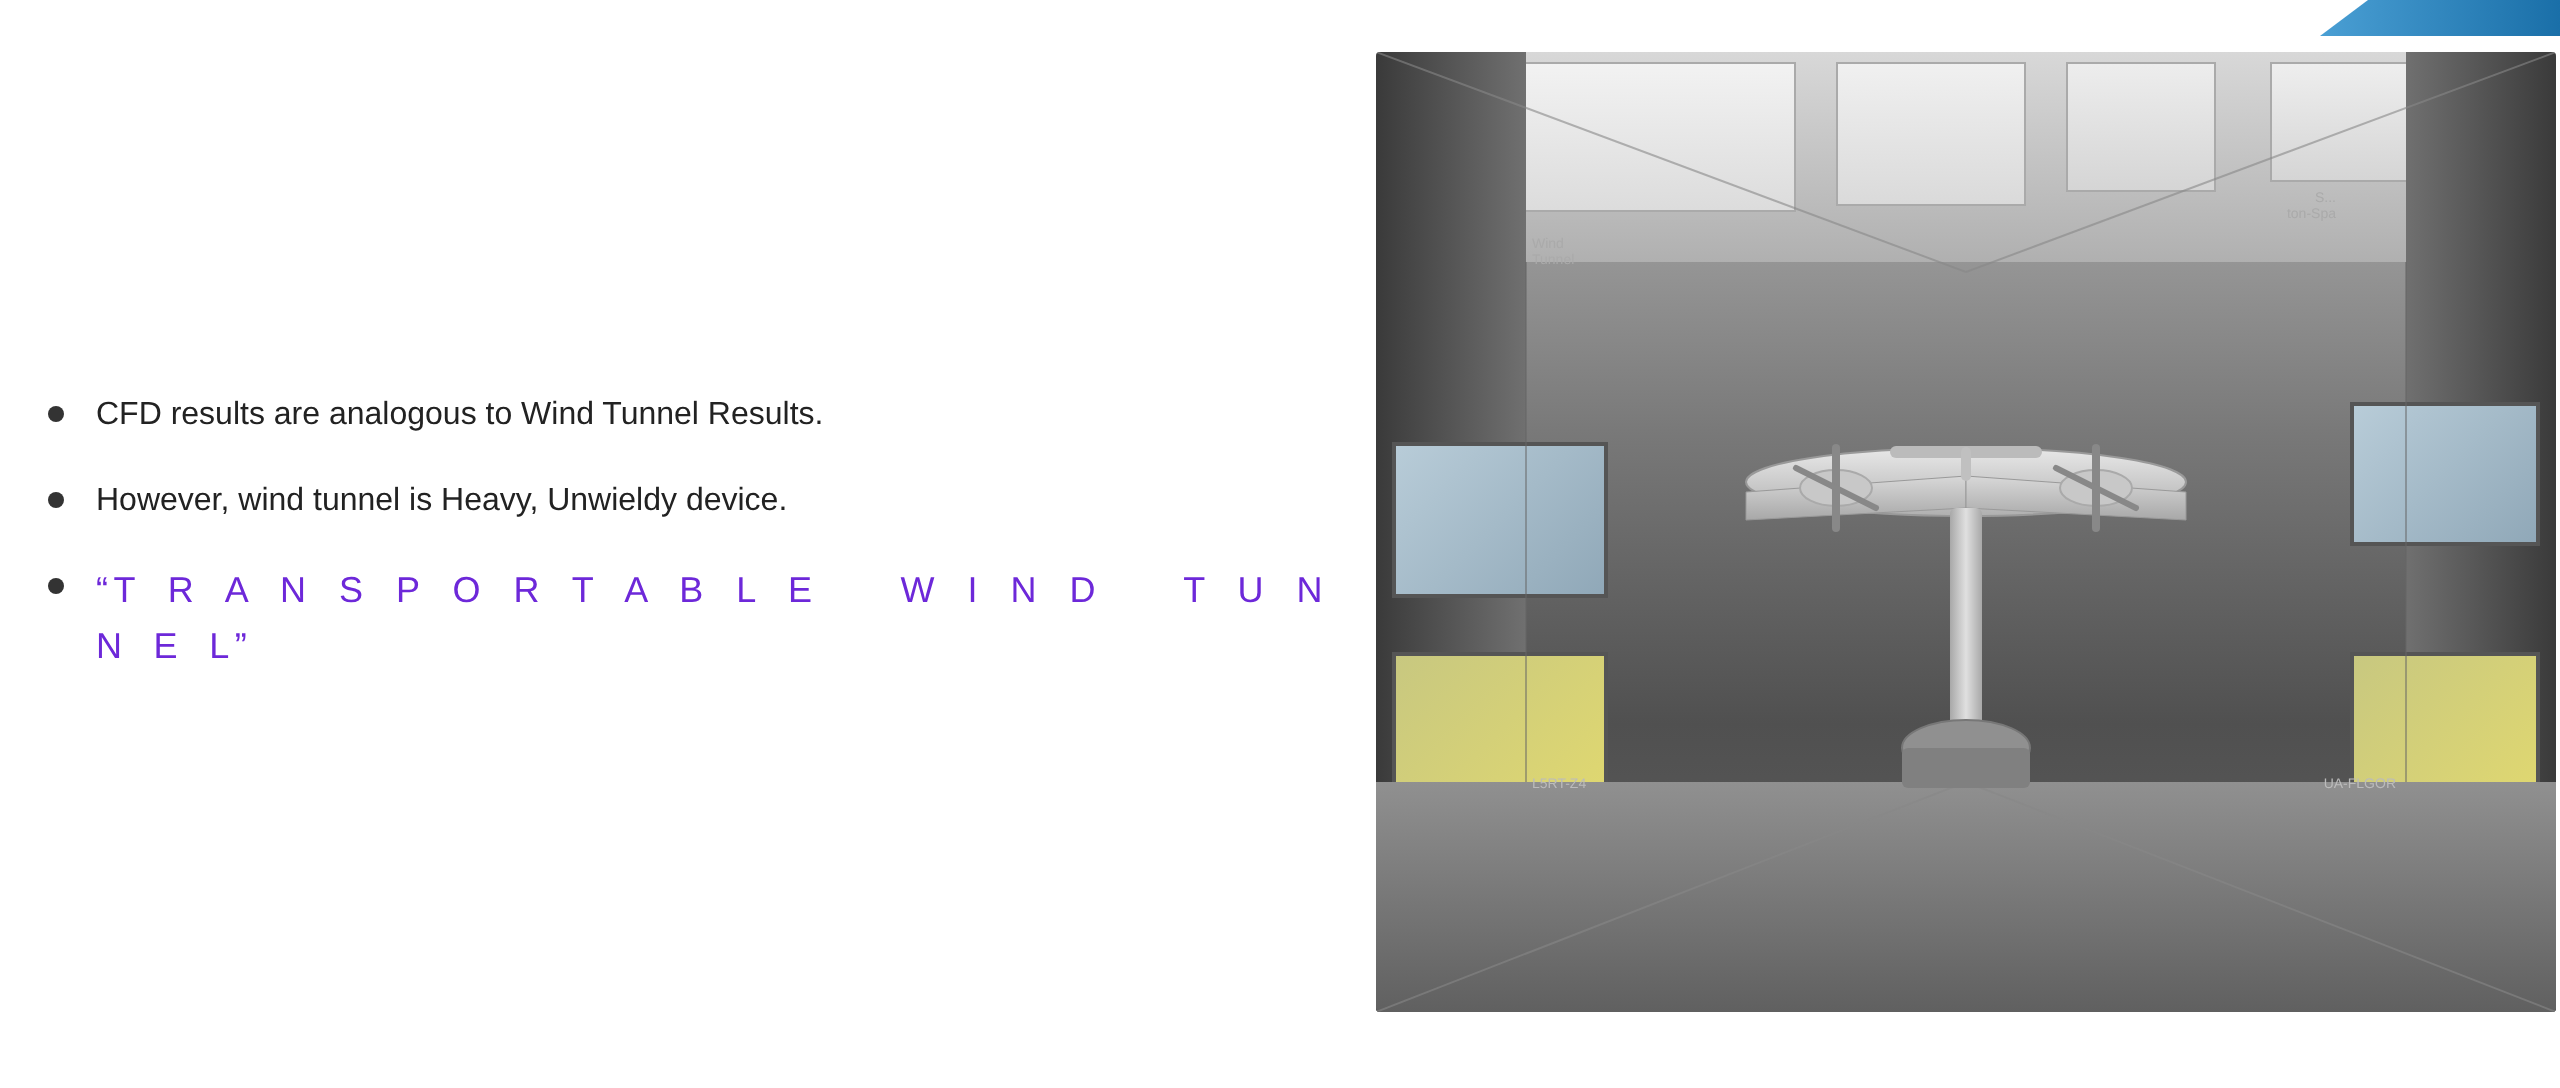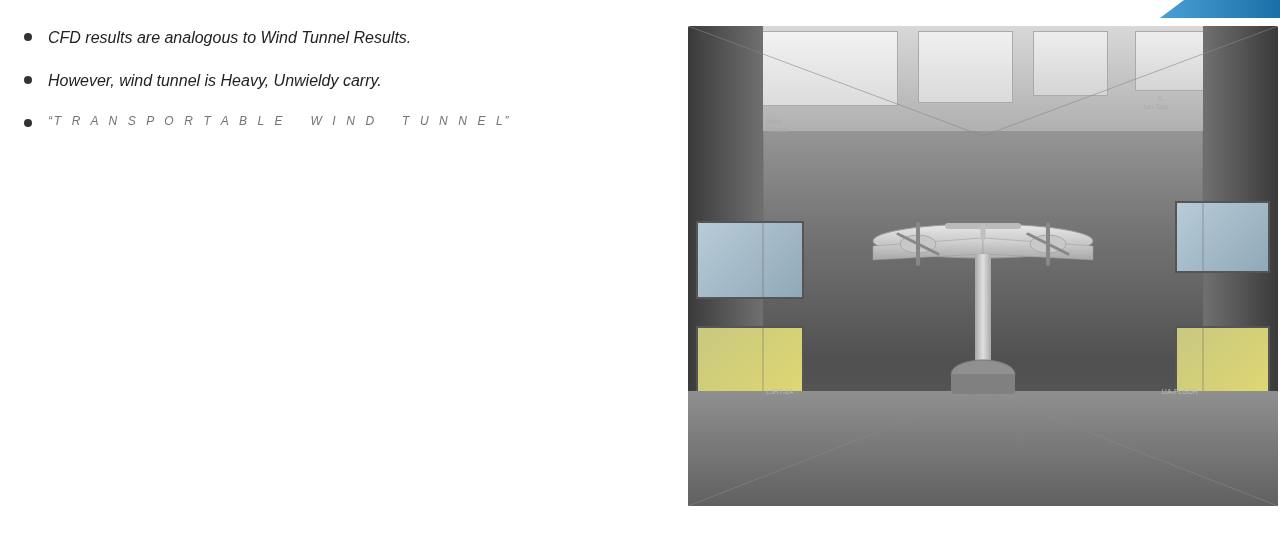--- a/index.html
+++ b/index.html
@@ -32,23 +32,22 @@
       width: 100%;
       height: 100%;
       padding: 18px 24px 18px 24px;
       gap: 24px;
     }
 
     .left-panel {
       flex: 0 0 640px;
       display: flex;
       flex-direction: column;
-      justify-content: flex-start;
+      justify-content: center;
       padding-top: 8px;
-      font-style: italic;
     }
 
     .bullet-list {
       list-style: none;
       padding: 0;
       margin: 0;
     }
 
     .bullet-item {
       display: flex;
@@ -68,22 +67,22 @@
 
     .bullet-text {
       font-size: 16px;
       color: #222;
       line-height: 1.55;
       text-align: justify;
       flex: 1;
     }
 
     .transportable {
-      font-size: 12px;
-      color: #737373;
+      font-size: 18px;
+      color: #6d28d9;
       line-height: 1.55;
       letter-spacing: 0.15em;
       word-spacing: 0.3em;
     }
 
     .right-panel {
       flex: 1;
       display: flex;
       align-items: flex-start;
       justify-content: center;
@@ -118,21 +117,21 @@
     <ul class="bullet-list">
 
       <li class="bullet-item">
         <span class="bullet-dot"></span>
         <span class="bullet-text">CFD results are analogous to Wind Tunnel Results.</span>
       </li>
 
 
       <li class="bullet-item">
         <span class="bullet-dot"></span>
-        <span class="bullet-text">However, wind tunnel is  Heavy, Unwieldy carry.</span>
+        <span class="bullet-text">However, wind tunnel is  Heavy, Unwieldy device.</span>
       </li>
 
 
       <li class="bullet-item">
         <span class="bullet-dot"></span>
         <span class="bullet-text transportable">“T R A N S P O R T A B L E &nbsp; W I N D &nbsp; T U N N E L”</span>
       </li>
 
     </ul>
   </div>

